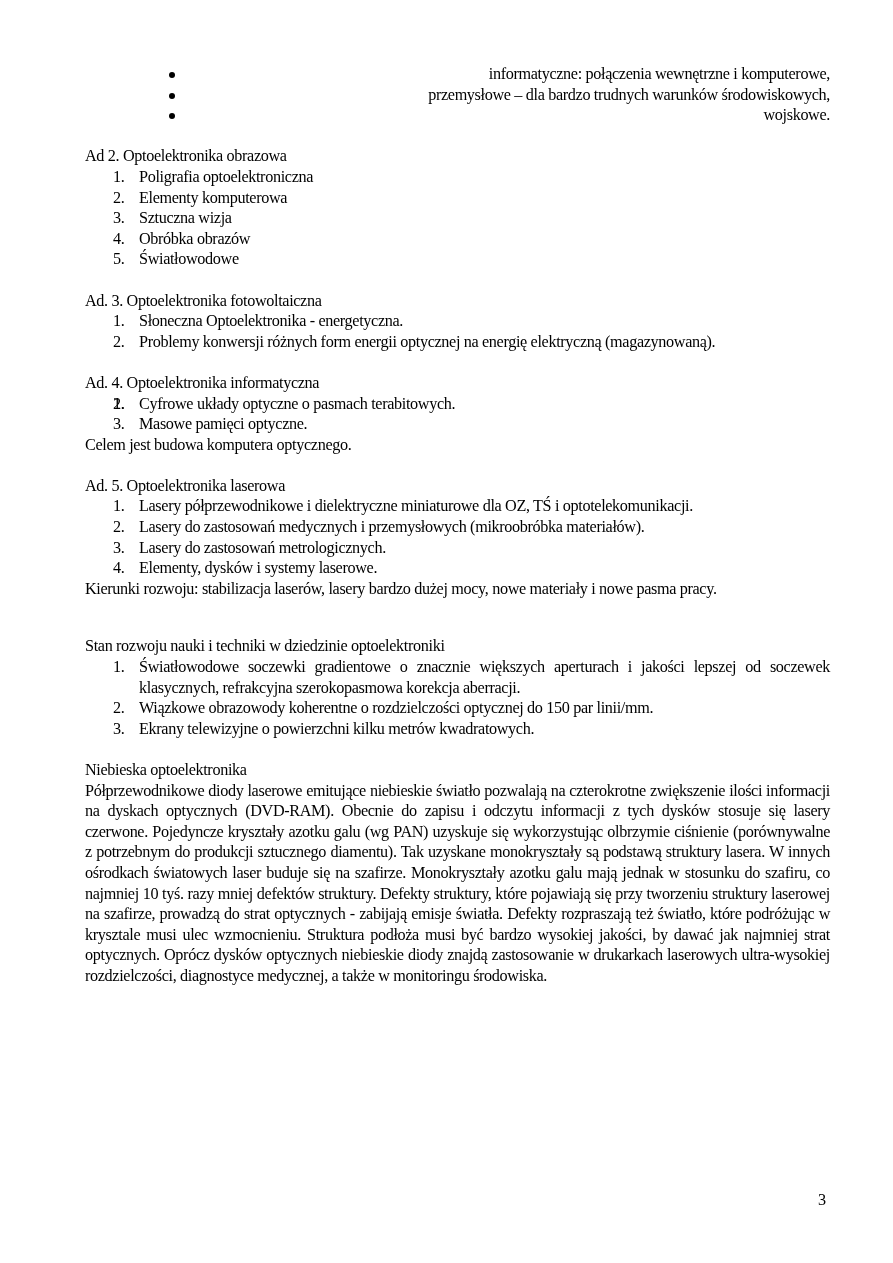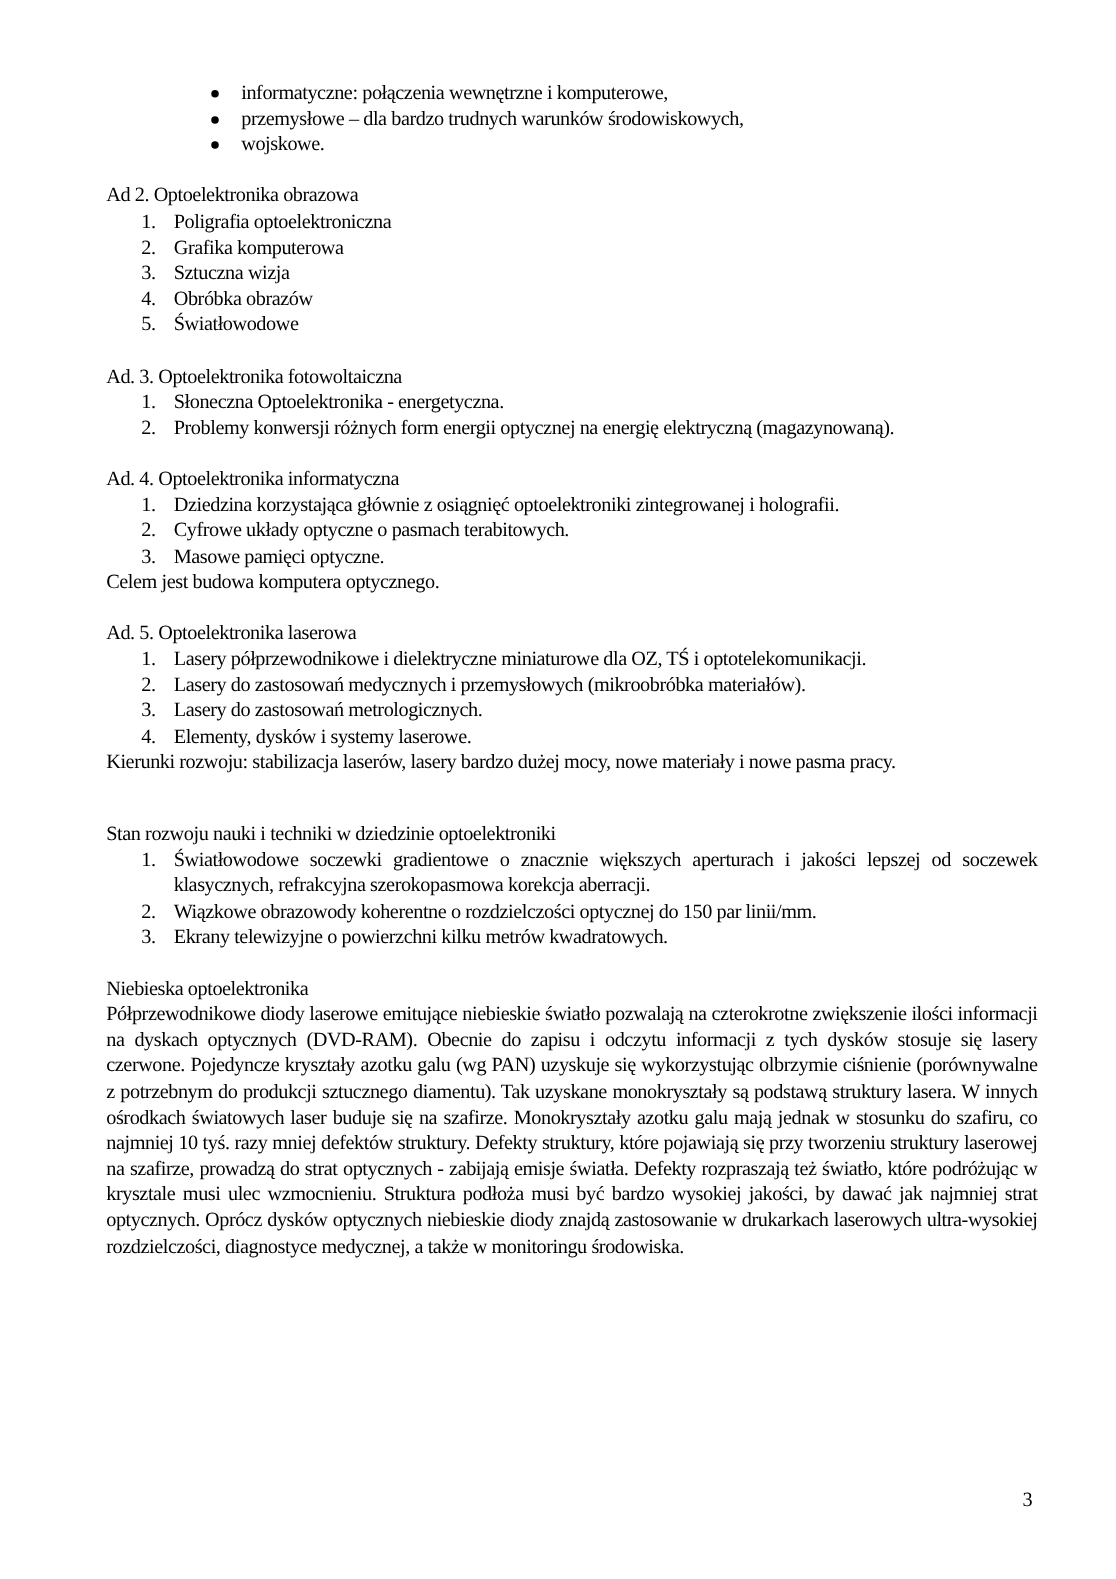--- a/index.html
+++ b/index.html
@@ -5,21 +5,21 @@
   html, body { margin: 0; padding: 0; background: #ffffff; }
   body {
     width: 893px; height: 1263px; position: relative; overflow: hidden;
     font-family: "Liberation Serif", serif; color: #000;
   }
   .page {
     position: absolute; left: 85px; top: 64px; width: 745px;
     font-size: 16.2px; line-height: 20.6px; letter-spacing: -0.35px;
   }
   .bullets { list-style: none; margin: 0; padding: 0 0 0 82px; }
-  .bullets li { position: relative; padding-left: 26px; }
+  .bullets li { position: relative; padding-left: 26px; text-align: right; }
   .bullets li::before {
     content: ""; position: absolute; left: 2px; top: 8px;
     width: 6px; height: 6px; border-radius: 50%; background: #000;
   }
   h3 { font-size: 16.2px; font-weight: normal; margin: 20.6px 0 0 0; line-height: 20.6px; }
   ol { margin: 0; padding: 0; list-style: none; }
   ol li { position: relative; padding-left: 54px; }
   ol li .num { position: absolute; left: 28px; }
   p { margin: 0; }
   .justify { text-align: justify; text-align-last: left; }
@@ -32,35 +32,35 @@
 <div class="page">
   <ul class="bullets">
     <li>informatyczne: połączenia wewnętrzne i komputerowe,</li>
     <li>przemysłowe – dla bardzo trudnych warunków środowiskowych,</li>
     <li>wojskowe.</li>
   </ul>
 
   <h3>Ad 2. Optoelektronika obrazowa</h3>
   <ol>
     <li><span class="num">1.</span><span>Poligrafia optoelektroniczna</span></li>
-    <li><span class="num">2.</span><span>Grafika komputerowa</span></li>
+    <li><span class="num">2.</span><span>Elementy komputerowa</span></li>
     <li><span class="num">3.</span><span>Sztuczna wizja</span></li>
     <li><span class="num">4.</span><span>Obróbka obrazów</span></li>
     <li><span class="num">5.</span><span>Światłowodowe</span></li>
   </ol>
 
   <h3>Ad. 3. Optoelektronika fotowoltaiczna</h3>
   <ol>
     <li><span class="num">1.</span><span>Słoneczna Optoelektronika - energetyczna.</span></li>
     <li><span class="num">2.</span><span>Problemy konwersji różnych form energii optycznej na energię elektryczną (magazynowaną).</span></li>
   </ol>
 
   <h3>Ad. 4. Optoelektronika informatyczna</h3>
   <ol>
-    <li><span class="num">1.</span><span>Dziedzina korzystająca głównie z osiągnięć optoelektroniki zintegrowanej i holografii.</span></li>
+    <li><span class="num">1.</span></li>
     <li><span class="num">2.</span><span>Cyfrowe układy optyczne o pasmach terabitowych.</span></li>
     <li><span class="num">3.</span><span>Masowe pamięci optyczne.</span></li>
   </ol>
   <p>Celem jest budowa komputera optycznego.</p>
 
   <h3>Ad. 5. Optoelektronika laserowa</h3>
   <ol>
     <li><span class="num">1.</span><span>Lasery półprzewodnikowe i dielektryczne miniaturowe dla OZ, TŚ i optotelekomunikacji.</span></li>
     <li><span class="num">2.</span><span>Lasery do zastosowań medycznych i przemysłowych (mikroobróbka materiałów).</span></li>
     <li><span class="num">3.</span><span>Lasery do zastosowań metrologicznych.</span></li>

